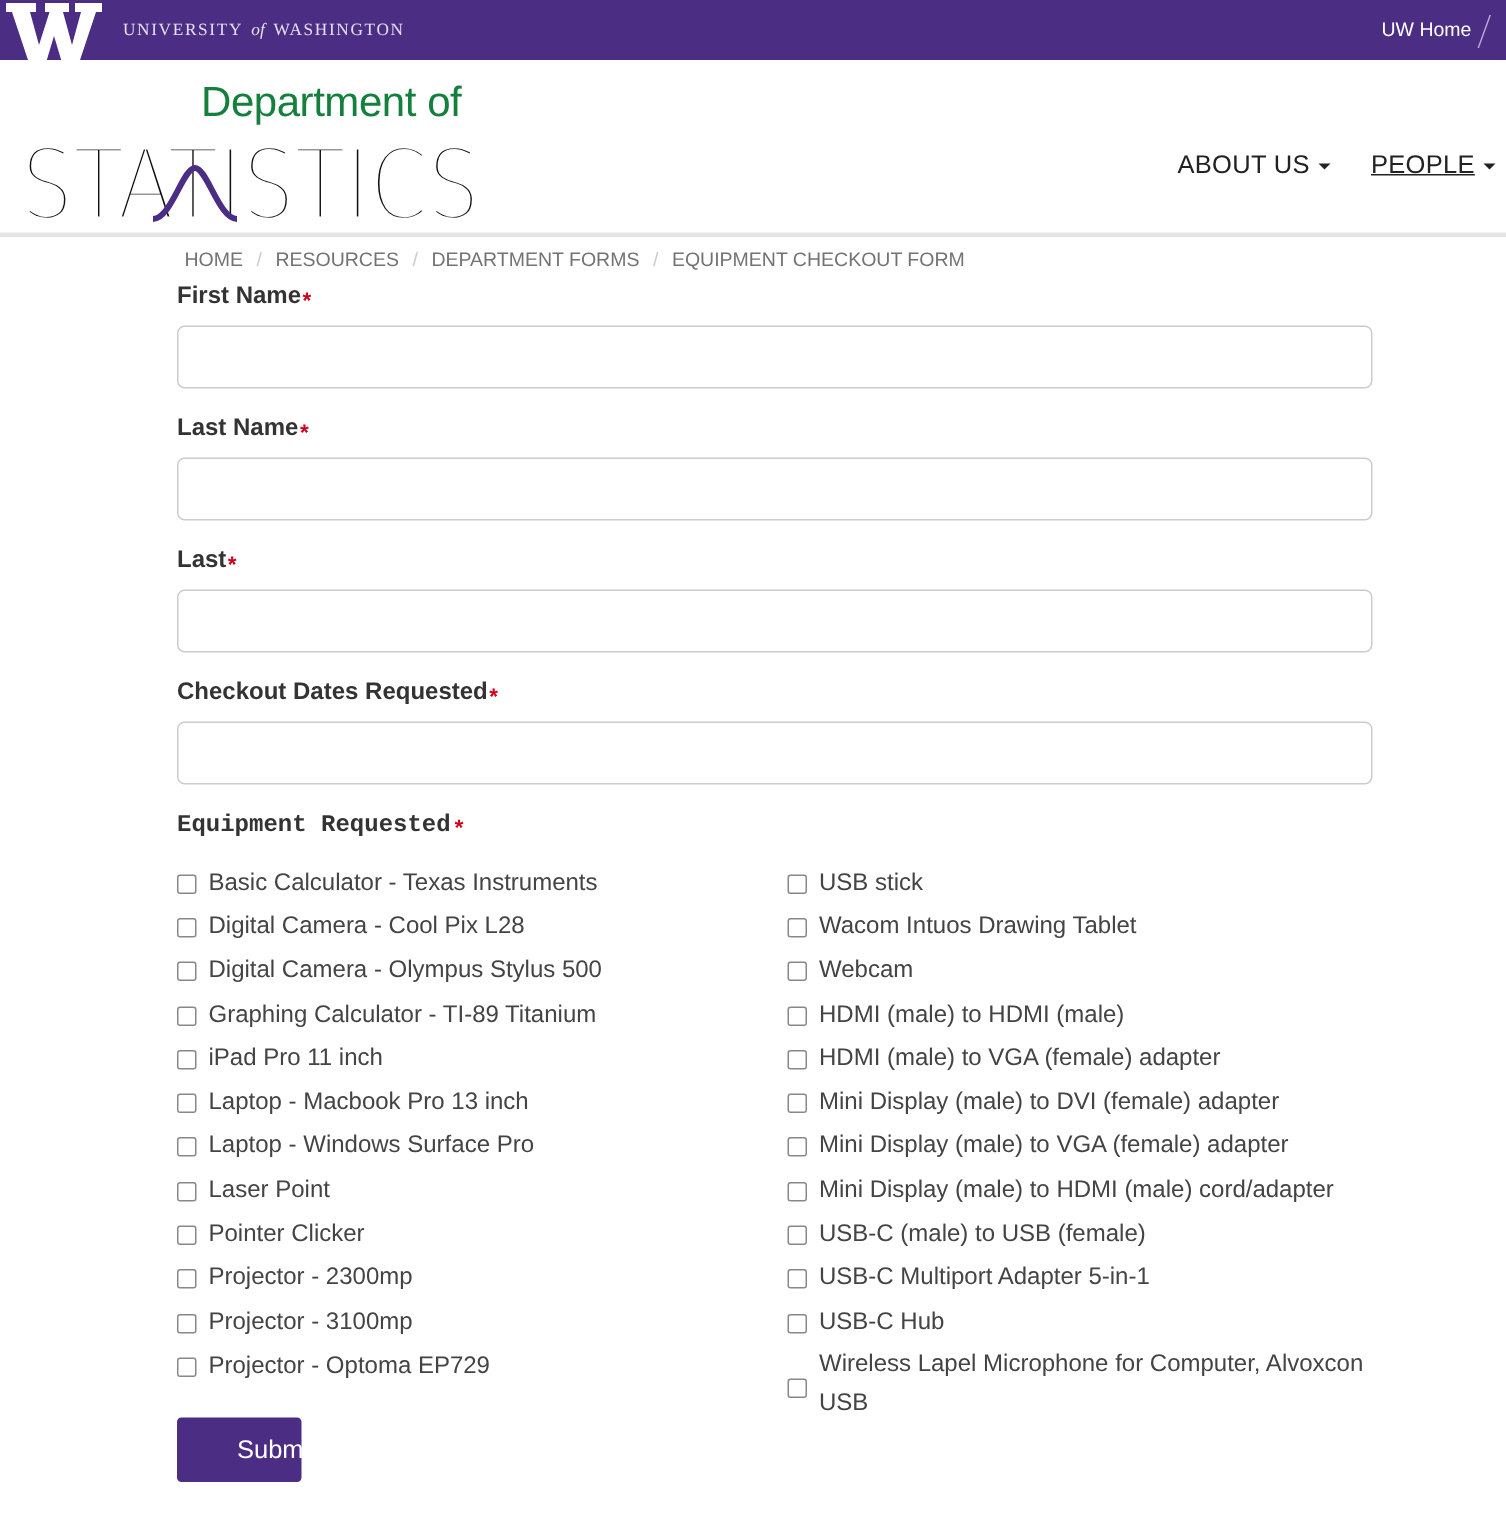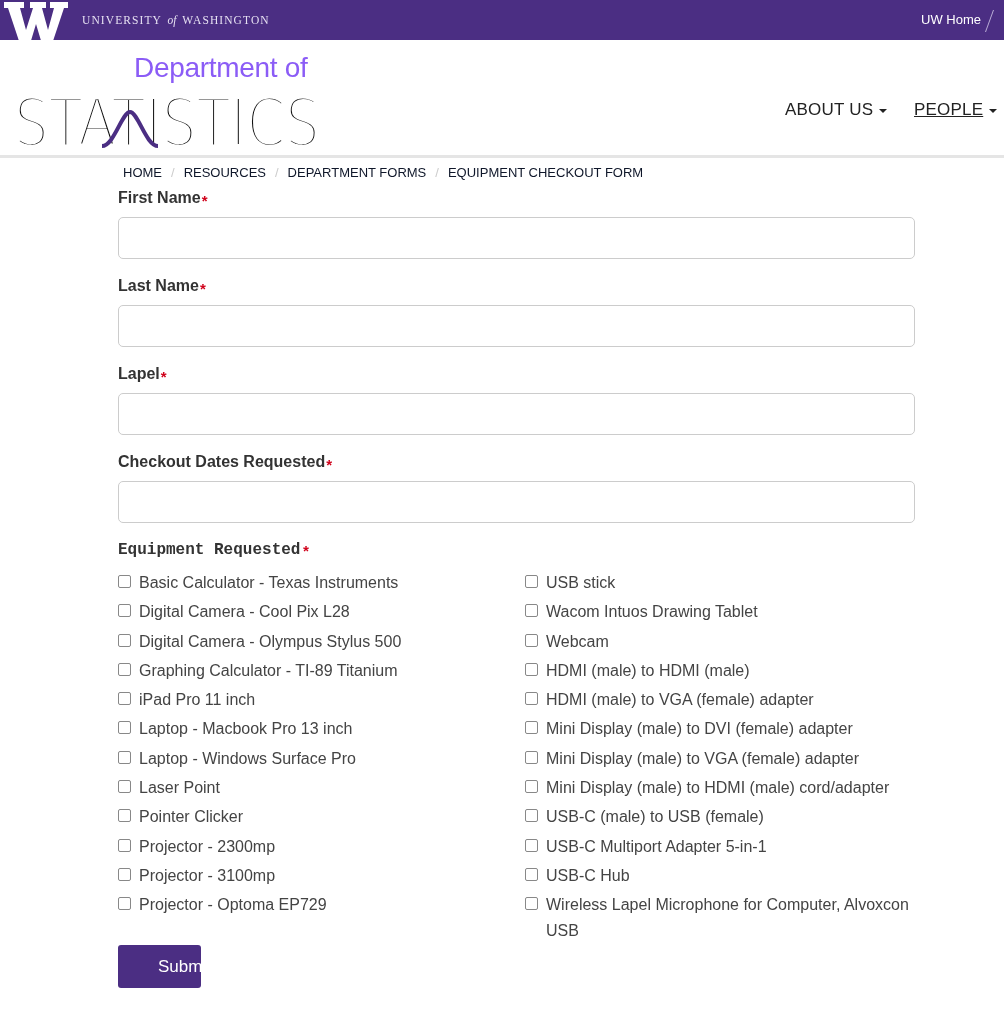--- a/index.html
+++ b/index.html
@@ -7,35 +7,35 @@
   body { font-family: "Liberation Sans", "DejaVu Sans", sans-serif; color: #333; position: relative; }
 
   .topbar { position: absolute; left: 0; top: 0; width: 1004px; height: 40px; background: #4b2e83; }
   .w-logo { position: absolute; left: 2px; top: 0; width: 66px; height: 44px; }
   .uw-word { position: absolute; left: 82px; top: 14px; color: #e6e0f2; font-family: "Liberation Serif", serif; font-size: 11.5px; letter-spacing: 1.1px; }
   .uw-word i { font-style: italic; letter-spacing: 0; margin: 0 2px; }
   .uw-home { position: absolute; left: 921px; top: 12px; color: #fff; font-size: 13px; text-decoration: none; }
   .uw-slash { position: absolute; left: 989px; top: 10px; width: 1px; height: 22px; background: #b9acd6; transform: skewX(-20deg); }
 
   .header { position: absolute; left: 0; top: 44px; width: 1004px; height: 114px; background: #fff; border-bottom: 3px solid #e5e5e5; }
-  .dept-of { position: absolute; left: 134px; top: 8px; font-size: 28px; color: #8b5cf6; letter-spacing: -0.3px; }
+  .dept-of { position: absolute; left: 134px; top: 8px; font-size: 28px; color: #15803d; letter-spacing: -0.3px; }
   .stats-logo { position: absolute; left: 14px; top: 46px; }
   .nav { position: absolute; top: 56px; font-size: 17px; color: #222; letter-spacing: 0.2px; cursor: pointer; }
   .nav .caret { display: inline-block; width: 0; height: 0; border-left: 4px solid transparent; border-right: 4px solid transparent; border-top: 4px solid #222; vertical-align: middle; margin-left: 6px; }
 
   .breadcrumb { position: absolute; left: 123px; top: 165px; font-size: 13px; color: #4b2e83; }
-  .breadcrumb a { color: #0f172a; text-decoration: none; }
+  .breadcrumb a { color: #737373; text-decoration: none; }
   .breadcrumb .sep { color: #ccc; margin: 0 9px; }
 
   .field-label { position: absolute; left: 118px; font-size: 16px; font-weight: bold; color: #333; }
   .req { color: #d0021b; font-size: 15px; position: relative; top: 3px; margin-left: 1px; }
   .text-input { position: absolute; left: 118px; width: 797px; height: 42px; border: 1px solid #ccc; border-radius: 5px; background: #fff; font-size: 15px; padding: 0 10px; }
 
   .checklist { position: absolute; top: 574px; }
-  .check-item { display: flex; align-items: flex-start; height: 29.3px; font-size: 16px; color: #444; }
+  .check-item { display: flex; align-items: center; height: 29.3px; font-size: 16px; color: #444; }
   .check-item input { width: 13px; height: 13px; margin: 1px 8px 0 0; flex: none; appearance: none; border: 1px solid #888; border-radius: 2px; background: #fff; }
   .check-item span { line-height: 18px; }
   .col-left { left: 118px; }
   .col-right { left: 525px; width: 400px; }
   .check-item.tall { height: 58px; }
   .check-item.tall span { line-height: 26px; margin-top: -4px; }
 
   .submit { position: absolute; left: 118px; top: 945px; width: 83px; height: 43px; background: #4b2e83; color: #fff; border: none; border-radius: 3px; font-size: 17px; font-family: "Liberation Sans", sans-serif; cursor: pointer; padding-left: 40px; }
 </style>
 </head>
@@ -71,21 +71,21 @@
 <div class="breadcrumb">
   <a>HOME</a><span class="sep">/</span><a>RESOURCES</a><span class="sep">/</span><a>DEPARTMENT FORMS</a><span class="sep">/</span><a>EQUIPMENT CHECKOUT FORM</a>
 </div>
 
 <div class="field-label" style="top:189px;"><span>First Name</span><span class="req">*</span></div>
 <input class="text-input" style="top: 217px;" type="text" value="">
 
 <div class="field-label" style="top:277px;"><span>Last Name</span><span class="req">*</span></div>
 <input class="text-input" style="top: 305px;" type="text" value="">
 
-<div class="field-label" style="top:365px;"><span>Lapel</span><span class="req">*</span></div>
+<div class="field-label" style="top:365px;"><span>Last</span><span class="req">*</span></div>
 <input class="text-input" style="top: 393px;" type="text" value="">
 
 <div class="field-label" style="top:453px;"><span>Checkout Dates Requested</span><span class="req">*</span></div>
 <input class="text-input" style="top: 481px;" type="text" value="">
 
 <div class="field-label" style="top:541px;font-family:Liberation Mono, monospace;"><span>Equipment Requested</span><span class="req">*</span></div>
 
 <div class="checklist col-left">
   <label class="check-item">
       <input type="checkbox" style="">

